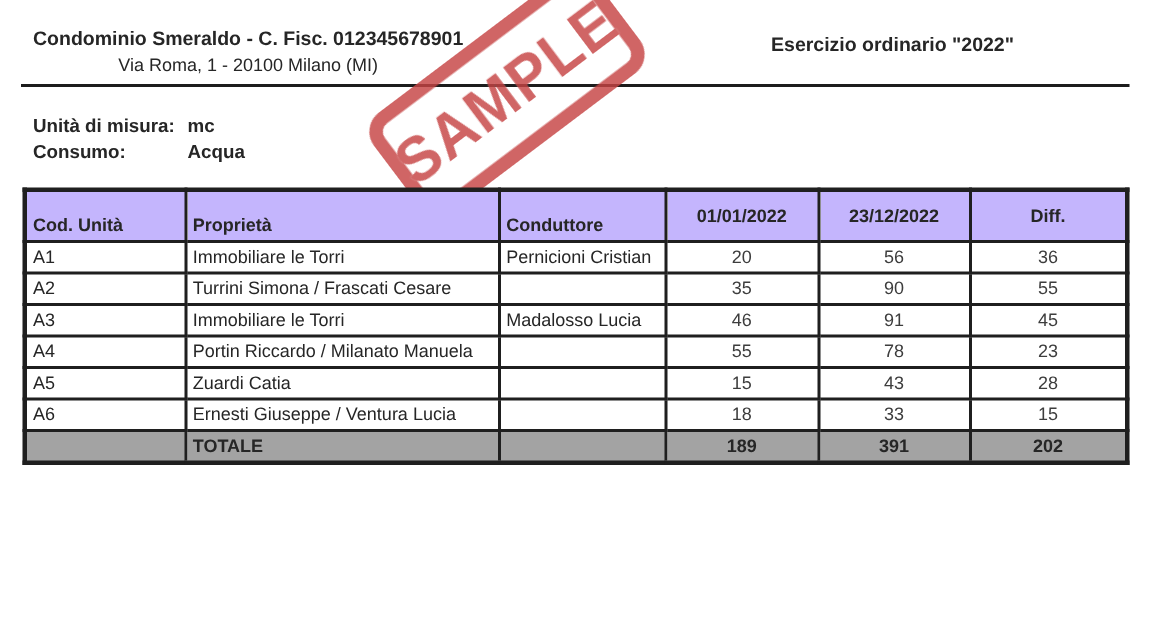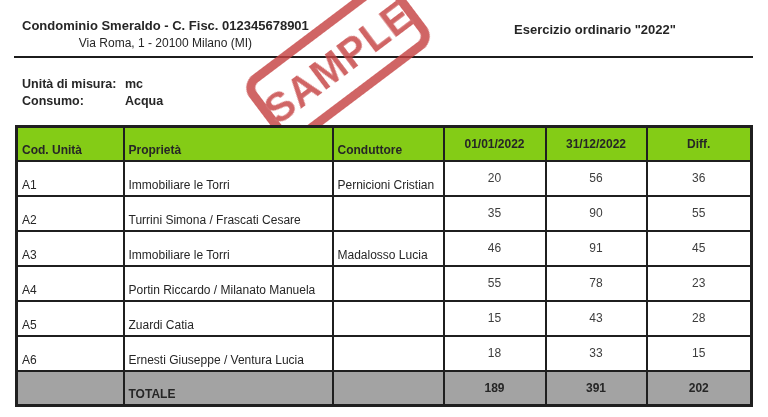--- a/index.html
+++ b/index.html
@@ -72,25 +72,25 @@
     overflow: hidden;
     white-space: nowrap;
   }
   .col-cod  { width: 107px; }
   .col-prop { width: 209px; }
   .col-cond { width: 111px; }
   .col-v1   { width: 102px; }
   .col-v2   { width: 101px; }
   .col-diff { width: 105px; }
 
-  .consumption-table thead th { background: #84cc16; height: 34px; font-weight: bold; }
+  .consumption-table thead th { background: #c4b5fd; height: 34px; font-weight: bold; }
   th.txt-head { text-align: left; vertical-align: bottom; padding: 2px 4px 3px 4px; }
   th.num-head { text-align: center; vertical-align: middle; }
 
-  .consumption-table tbody td { height: 35px; }
+  .consumption-table tbody td { height: 21px; }
   td.txt-cell { text-align: left; vertical-align: bottom; padding: 2px 4px 3px 4px; }
   td.num-cell { text-align: center; vertical-align: middle; color: #3d3d3d; }
 
   .total-row td { background: #a3a3a3; height: 31px; font-weight: bold; }
   .total-row td.num-cell { color: #262626; }
 </style>
 </head>
 <body>
 
 <div class="doc-header-left">
@@ -127,21 +127,21 @@
     <col class="col-v1">
       <col class="col-v2">
       <col class="col-diff">
   </colgroup>
   <thead>
     <tr>
       <th class="txt-head">Cod. Unità</th>
       <th class="txt-head">Proprietà</th>
       <th class="txt-head">Conduttore</th>
       <th class="num-head">01/01/2022</th>
-      <th class="num-head">31/12/2022</th>
+      <th class="num-head">23/12/2022</th>
       <th class="num-head">Diff.</th>
     </tr>
   </thead>
   <tbody>
     <tr>
       <td class="txt-cell">A1</td>
       <td class="txt-cell">Immobiliare le Torri</td>
       <td class="txt-cell">Pernicioni Cristian</td>
       <td class="num-cell">20</td>
       <td class="num-cell">56</td>

